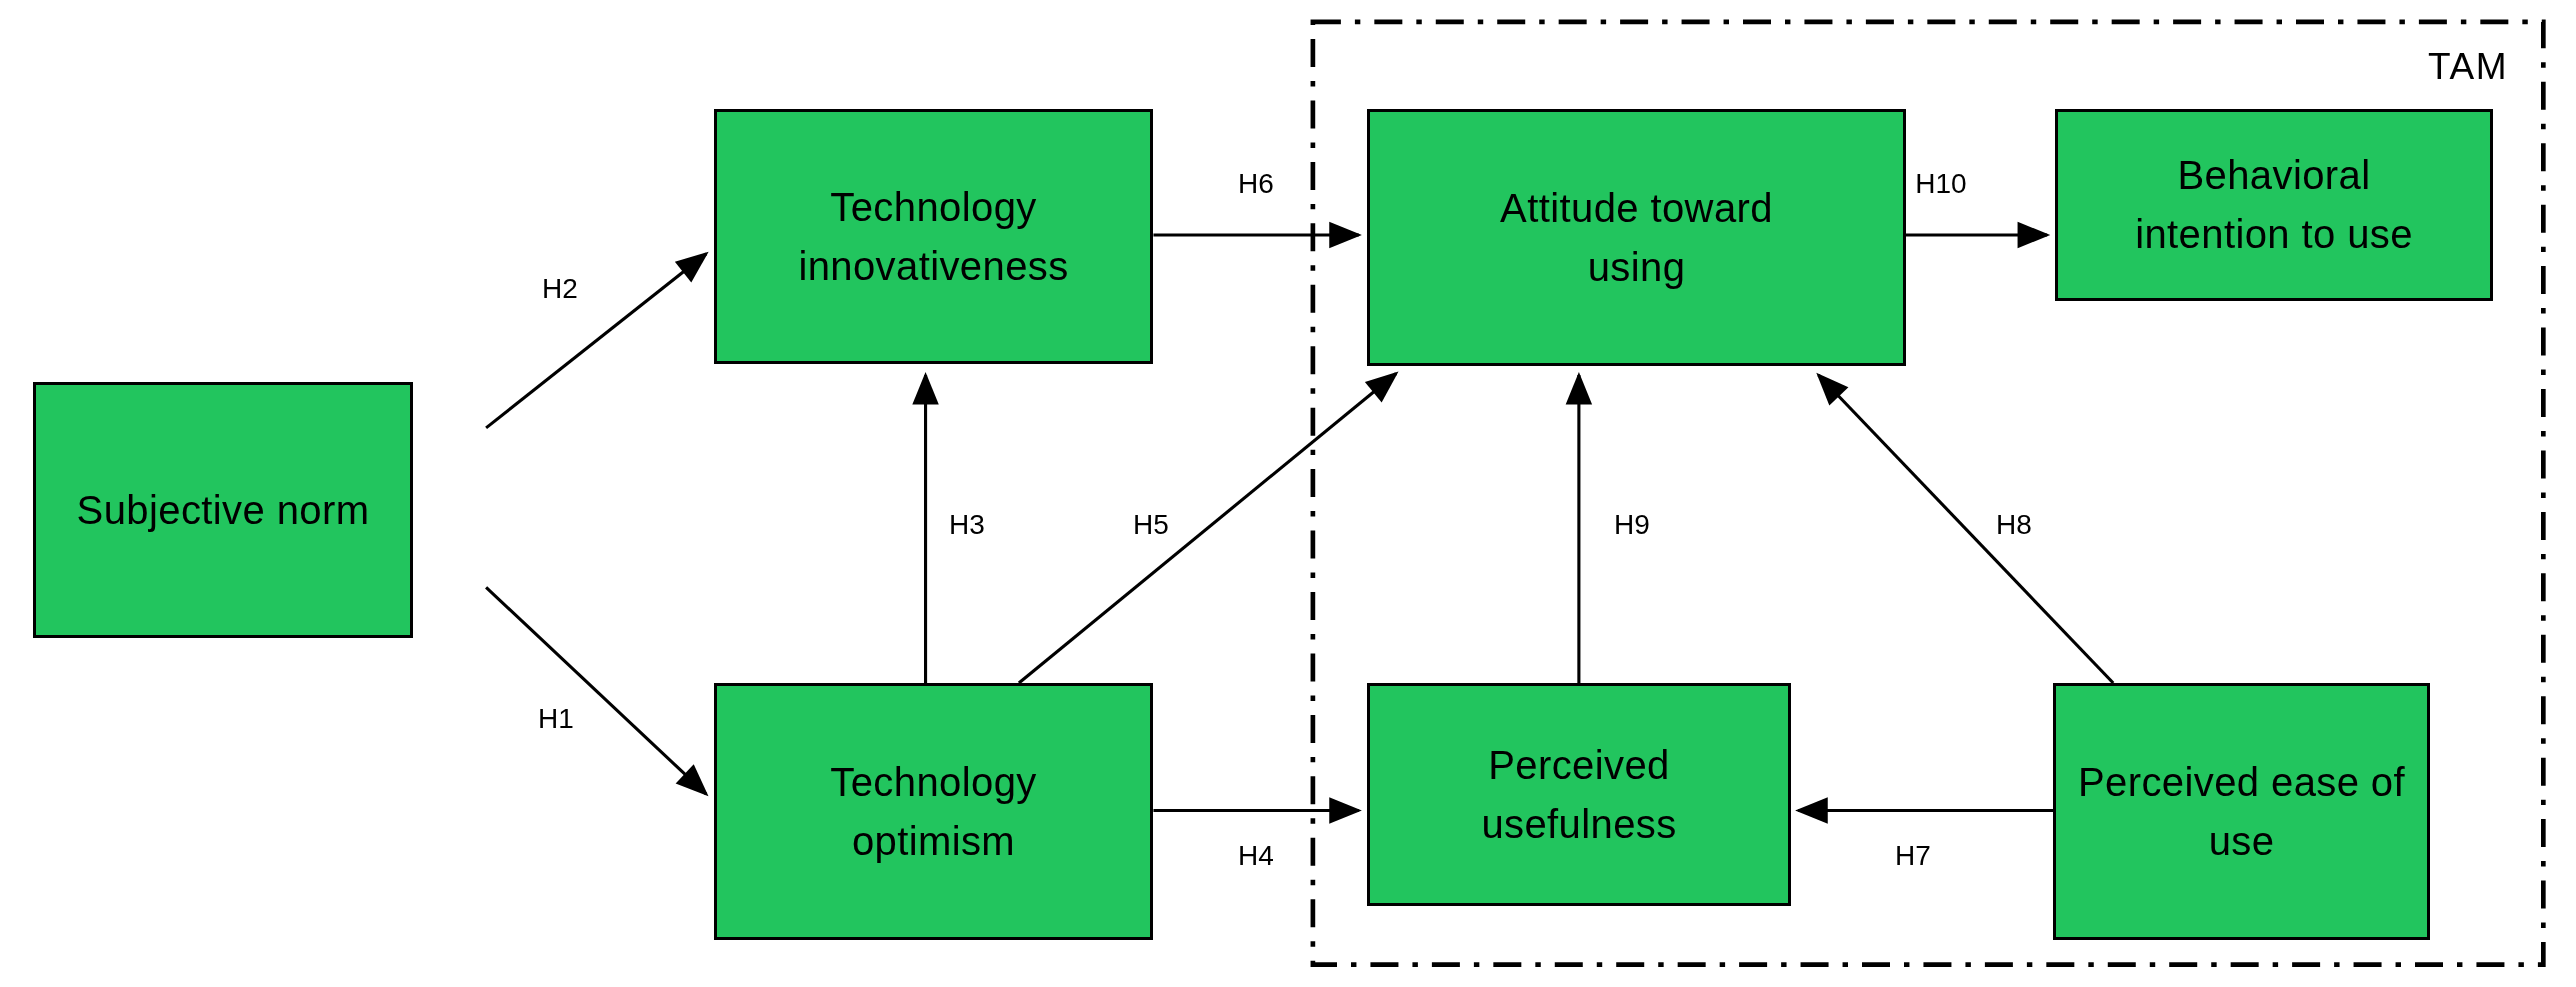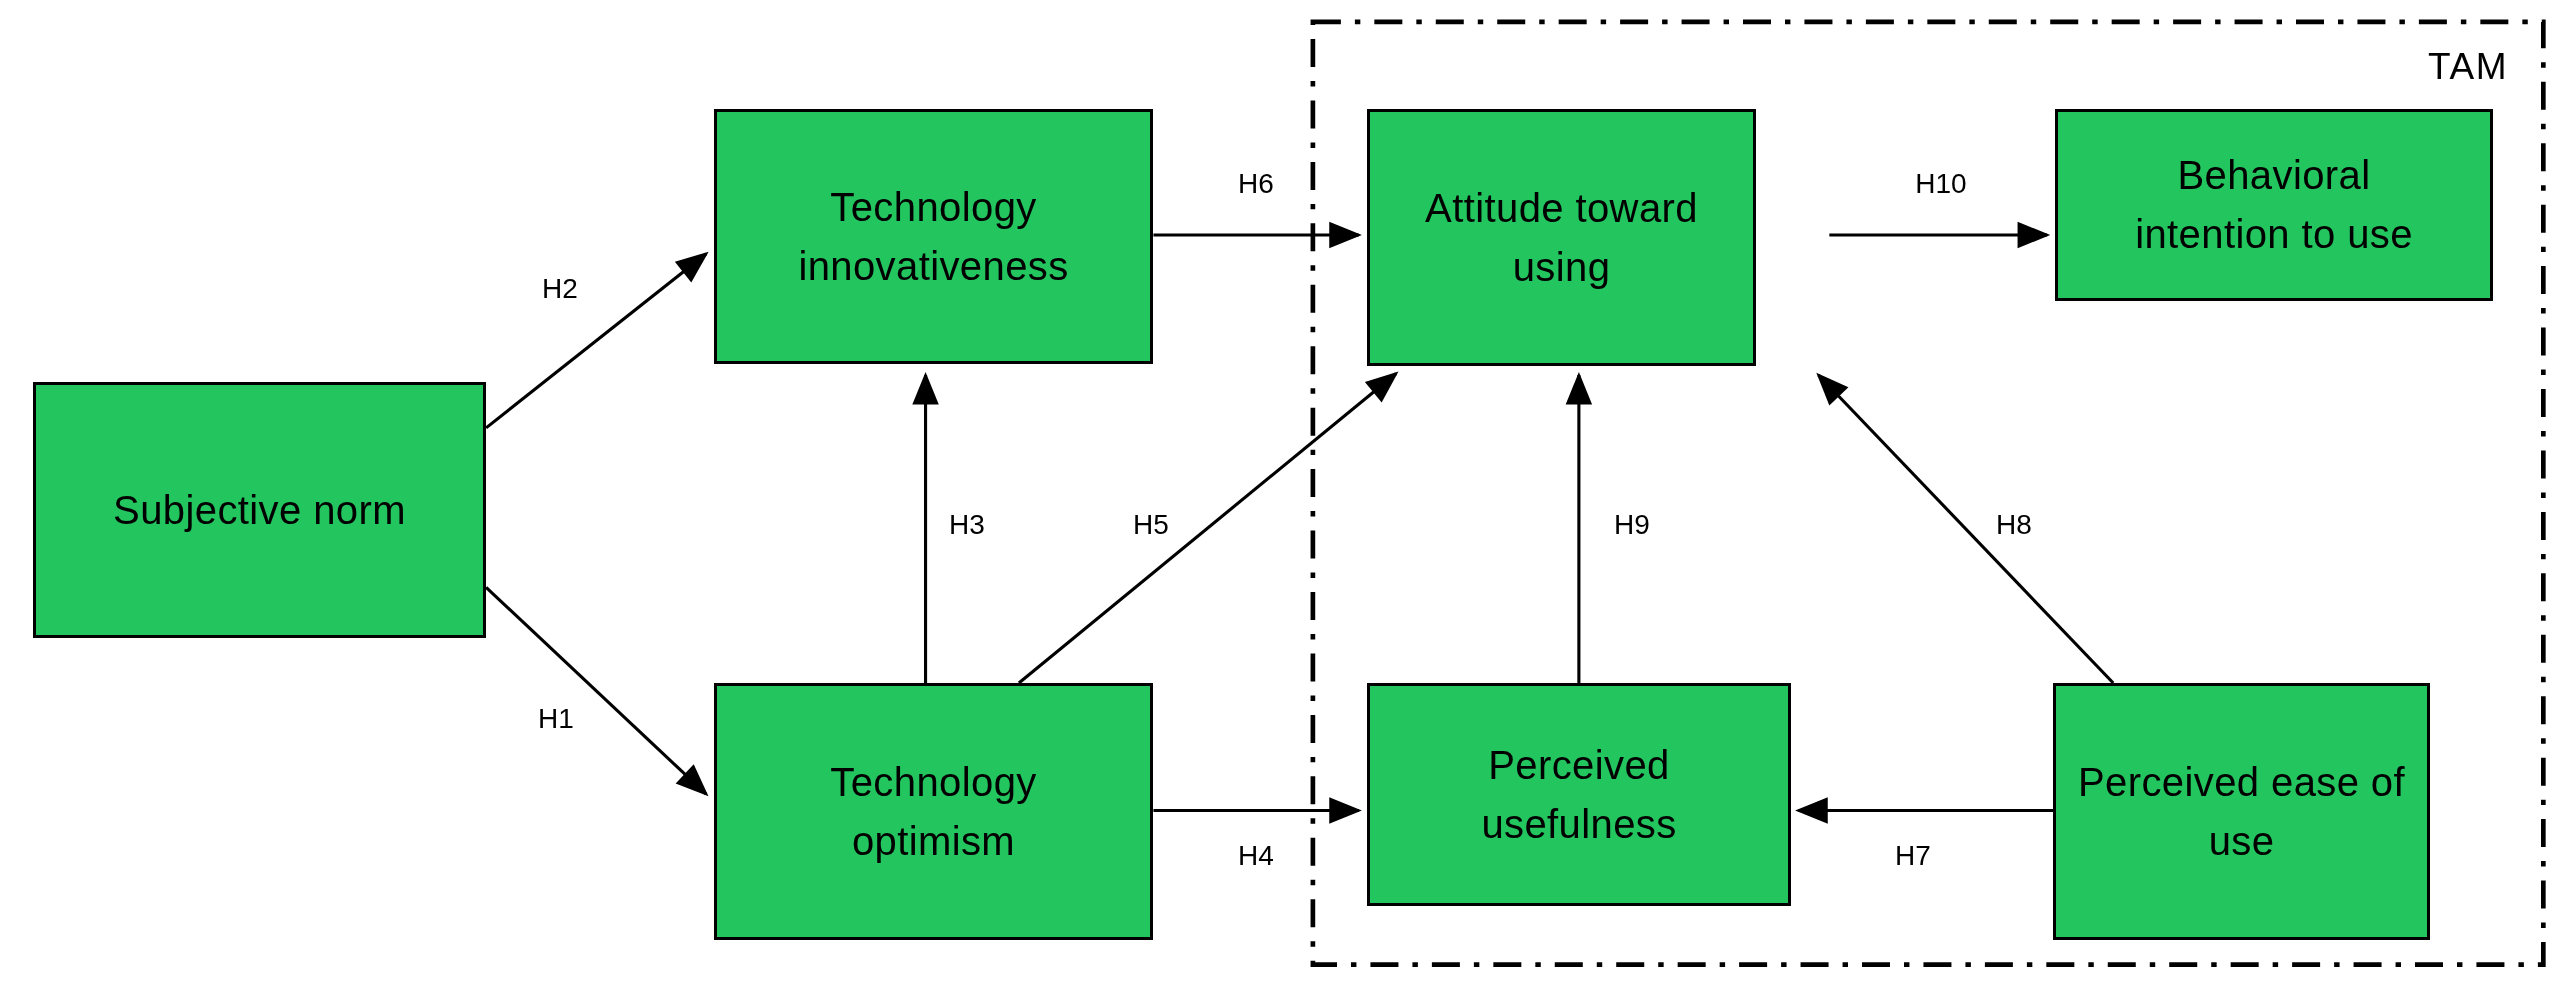--- a/index.html
+++ b/index.html
@@ -77,36 +77,36 @@
 
     <line x1="2640" y1="1042" x2="2312" y2="1042" stroke="#000000" stroke-width="4" marker-end="url(#ah)"></line>
 
     <line x1="2717" y1="878" x2="2338" y2="482" stroke="#000000" stroke-width="4" marker-end="url(#ah)"></line>
 
     <line x1="2030" y1="878" x2="2030" y2="482" stroke="#000000" stroke-width="4" marker-end="url(#ah)"></line>
 
     <line x1="2352" y1="302" x2="2632" y2="302" stroke="#000000" stroke-width="4" marker-end="url(#ah)"></line>
   </svg>
 
-  <div class="node" style="left:33px; top:382px; width:453px; height:256px;">
+  <div class="node" style="left:33px; top:382px; width:380px; height:256px;">
     <span>Subjective norm</span>
 
   </div>
 
   <div class="node" style="left:714px; top:109px; width:439px; height:255px;">
     <span>Technology</span>
     <span>innovativeness</span>
   </div>
 
   <div class="node" style="left:714px; top:683px; width:439px; height:257px;">
     <span>Technology</span>
     <span>optimism</span>
   </div>
 
-  <div class="node" style="left:1367px; top:109px; width:389px; height:257px;">
+  <div class="node" style="left:1367px; top:109px; width:539px; height:257px;">
     <span>Attitude toward</span>
     <span>using</span>
   </div>
 
   <div class="node" style="left:1367px; top:683px; width:424px; height:223px;">
     <span>Perceived</span>
     <span>usefulness</span>
   </div>
 
   <div class="node" style="left:2055px; top:109px; width:438px; height:192px;">

